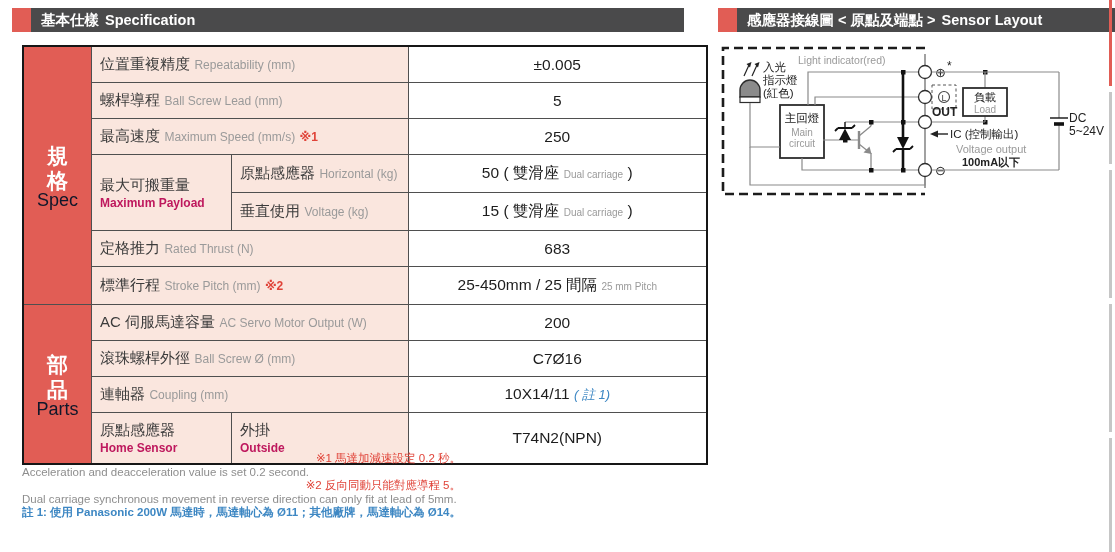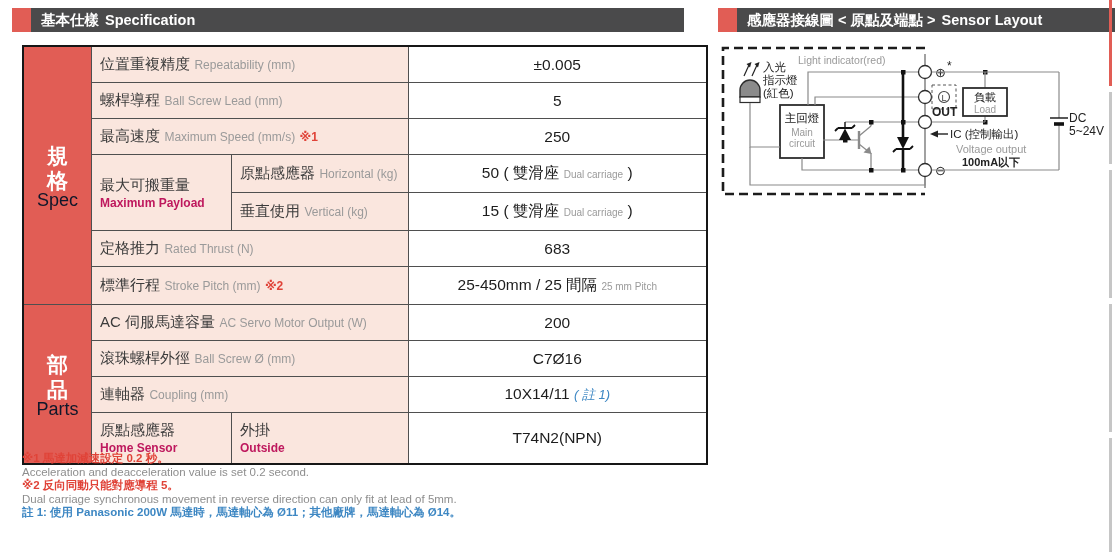--- a/index.html
+++ b/index.html
@@ -35,21 +35,21 @@
   td.lab .mark{font-size:12px;color:#e04338;font-weight:bold;}
   td.lab .line2{display:block;font-size:12px;color:#be185d;line-height:14px;margin-top:1px;font-weight:bold;}
   td.val{background:#fff;text-align:center;font-size:15.5px;color:#1d1d1d;}
   td.val .vgray{color:#9a9a9a;font-size:10px;}
   td.val .vblue{color:#3d87c3;font-size:13px;font-style:italic;}
   tr.r{height:34px;}
   tr.r-last{height:48px;}
 
   
   .notes{position:absolute;left:22px;top:452px;font-size:11.5px;line-height:13.6px;}
-  .notes .nred{color:#e04338;font-weight:bold;}
+  .notes .nred{color:#e04338;font-weight:normal;text-align:right;}
   .notes .ngray{color:#8e8e8e;}
   .notes .nblue{color:#3d87c3;}
   .notes .nblue.b{font-weight:bold;}
 
   
   #diagram{position:absolute;left:713px;top:40px;}
   #diagram text{font-family:"Liberation Sans","DejaVu Sans",sans-serif;}
 
   
   .edge{position:absolute;width:3px;left:1109px;}
@@ -121,21 +121,21 @@
       <span class="zh">原點感應器</span>
       <span class="en">Horizontal (kg)</span>
     </td>
     <td class="val">
       <span>50 ( 雙滑座 </span><span class="vgray">Dual carriage</span><span> )</span>
     </td>
   </tr>
   <tr class="r">
     <td class="lab">
       <span class="zh">垂直使用</span>
-      <span class="en">Vertical (kg)</span>
+      <span class="en">Voltage (kg)</span>
     </td>
     <td class="val">
       <span>15 ( 雙滑座 </span><span class="vgray">Dual carriage</span><span> )</span>
     </td>
   </tr>
   <tr class="r">
     <td class="lab" colspan="2">
       <span class="zh">定格推力</span>
       <span class="en">Rated Thrust (N)</span>
     </td>

